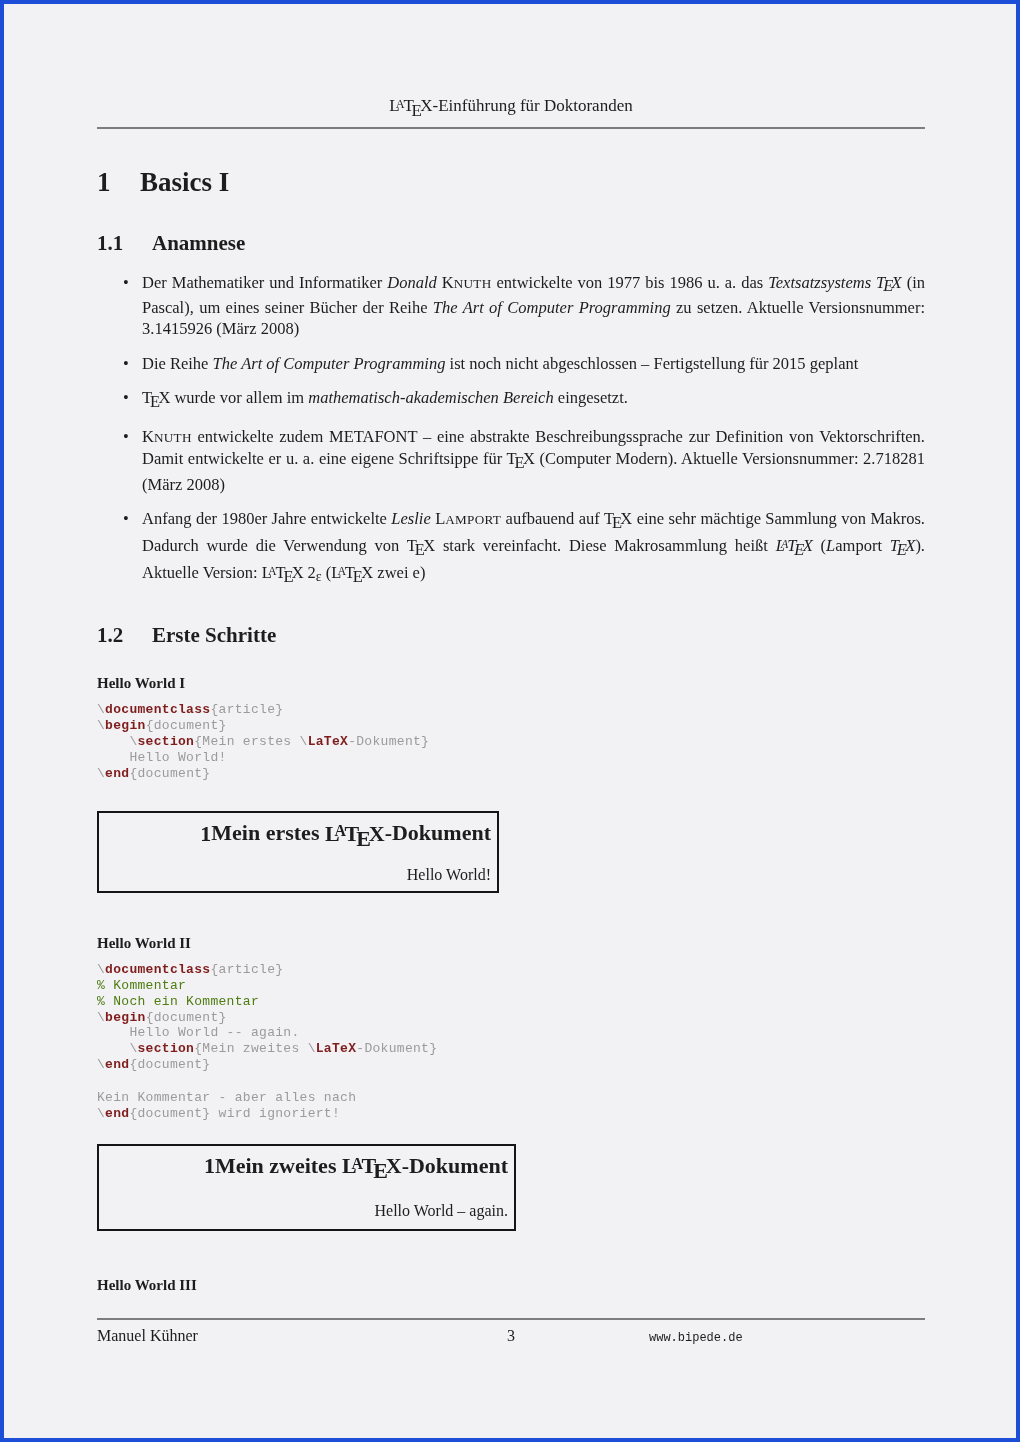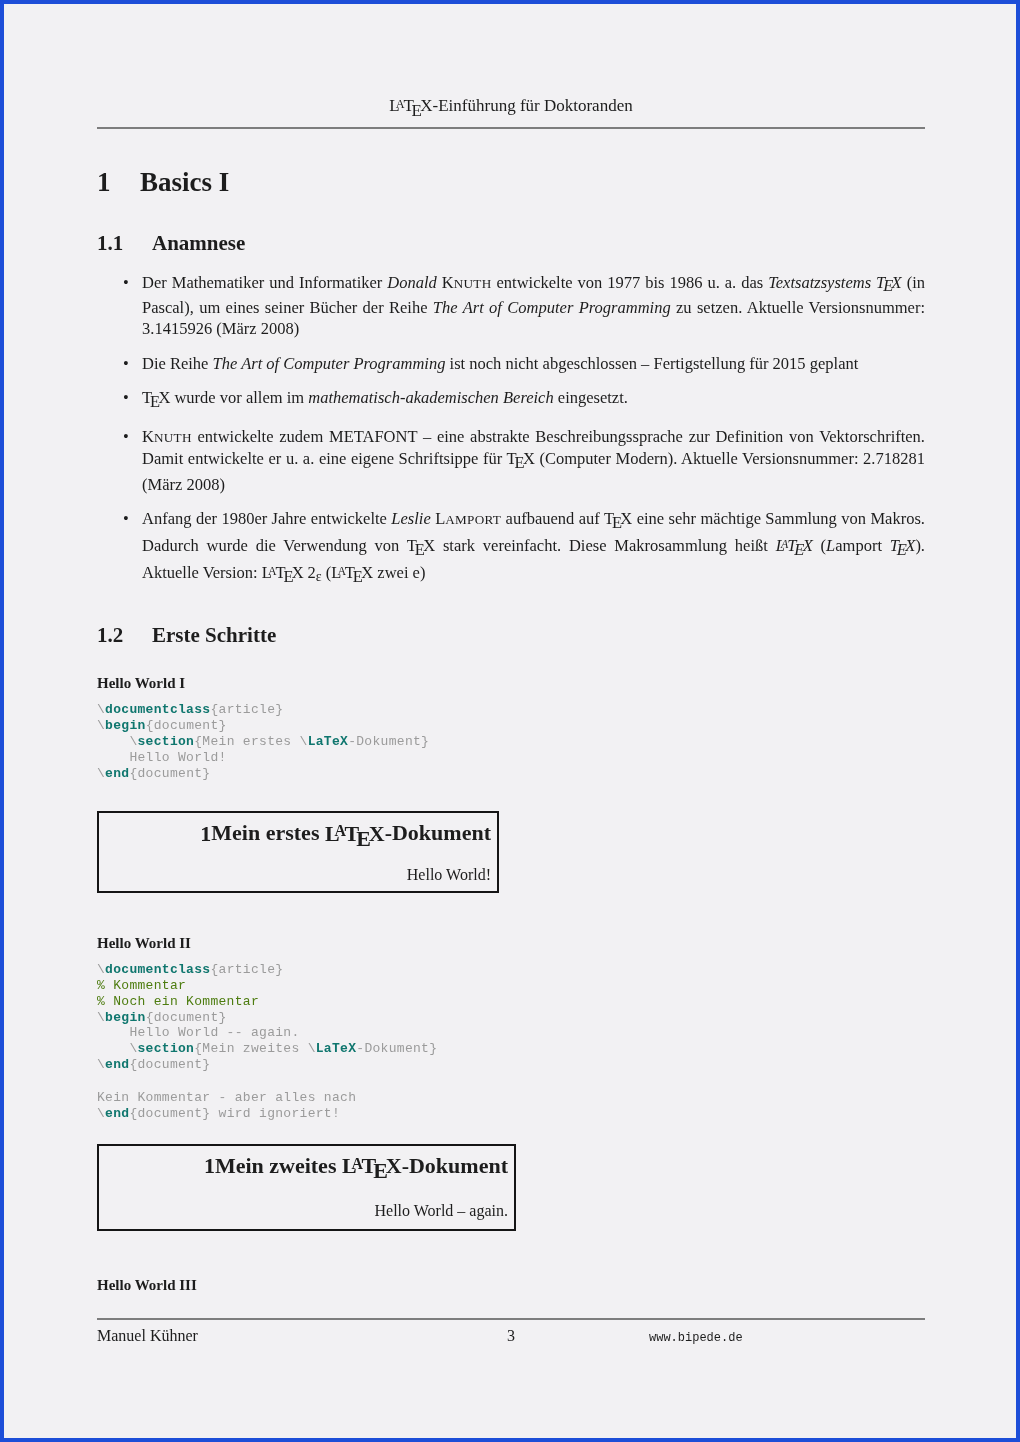--- a/index.html
+++ b/index.html
@@ -58,21 +58,21 @@
   .logo .eps { font-size:0.85em; vertical-align:-0.22em; }
   .logo.it { font-style:italic; }
 
   .codeblock {
     margin:9px 0 0 0;
     font-family:"Liberation Mono", monospace;
     font-size:13px; line-height:15.8px;
     color:#9b9b9b; letter-spacing:0.3px;
   }
   .code-line { white-space:pre; }
-  .codeblock .kw { color:#0f766e; font-weight:bold; }
+  .codeblock .kw { color:#7f1d1d; font-weight:bold; }
   .codeblock .cm { color:#4d7c0f; }
   .codeblock.note { margin-top:17px; line-height:16.5px; }
 
   .outbox {
     box-sizing:border-box;
     border:2px solid #151515;
     margin-top:30px;
     padding:2px 6px 6px 6px;
     background:#f2f1f3;
     text-align:right;

